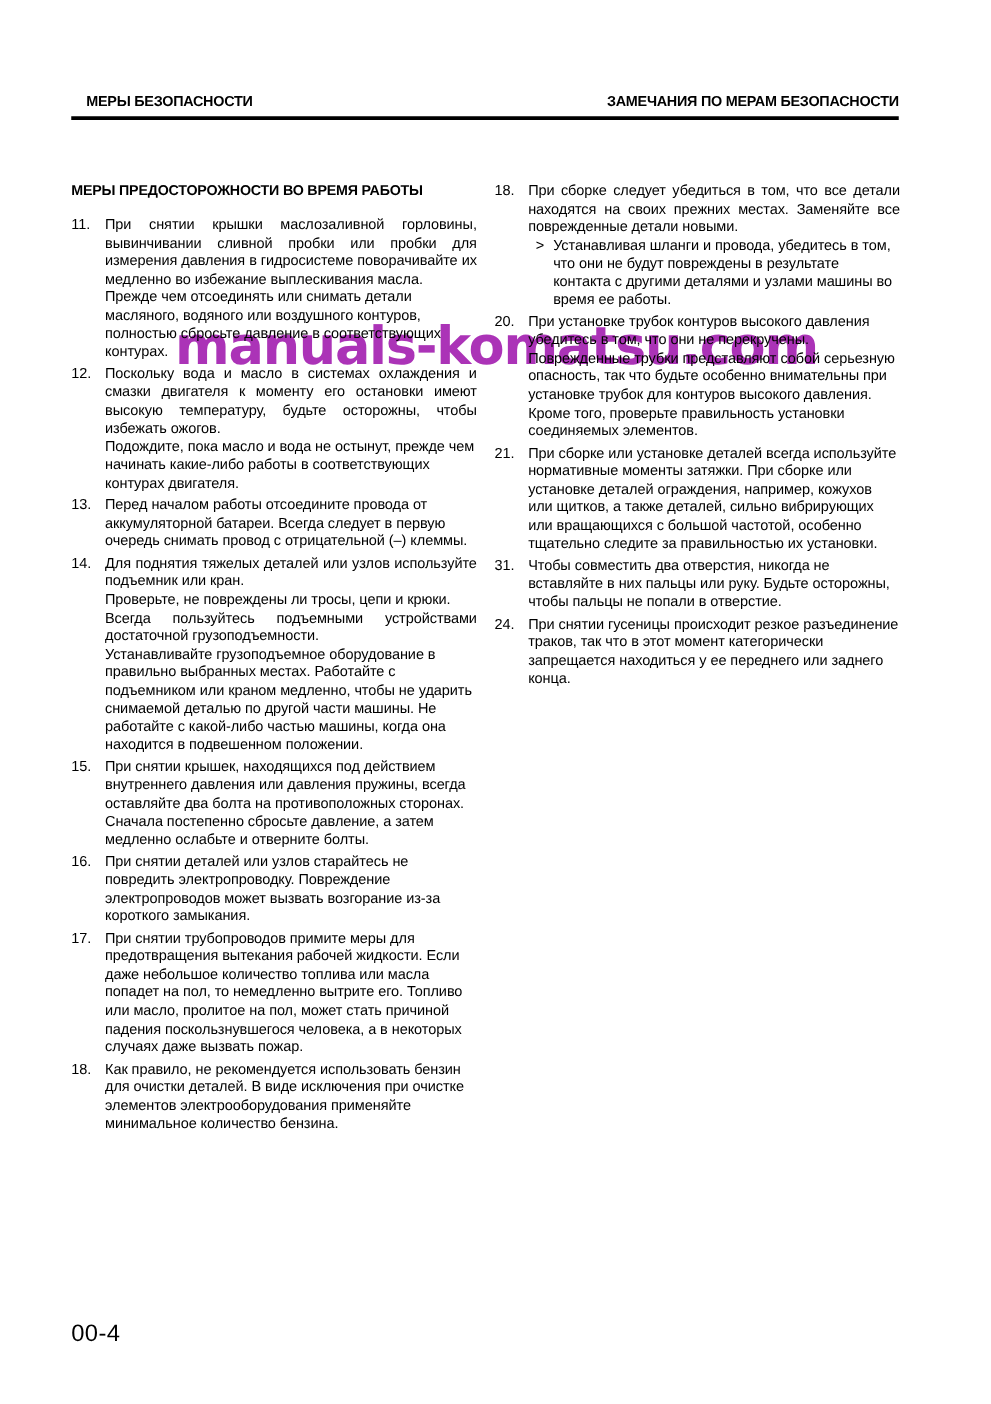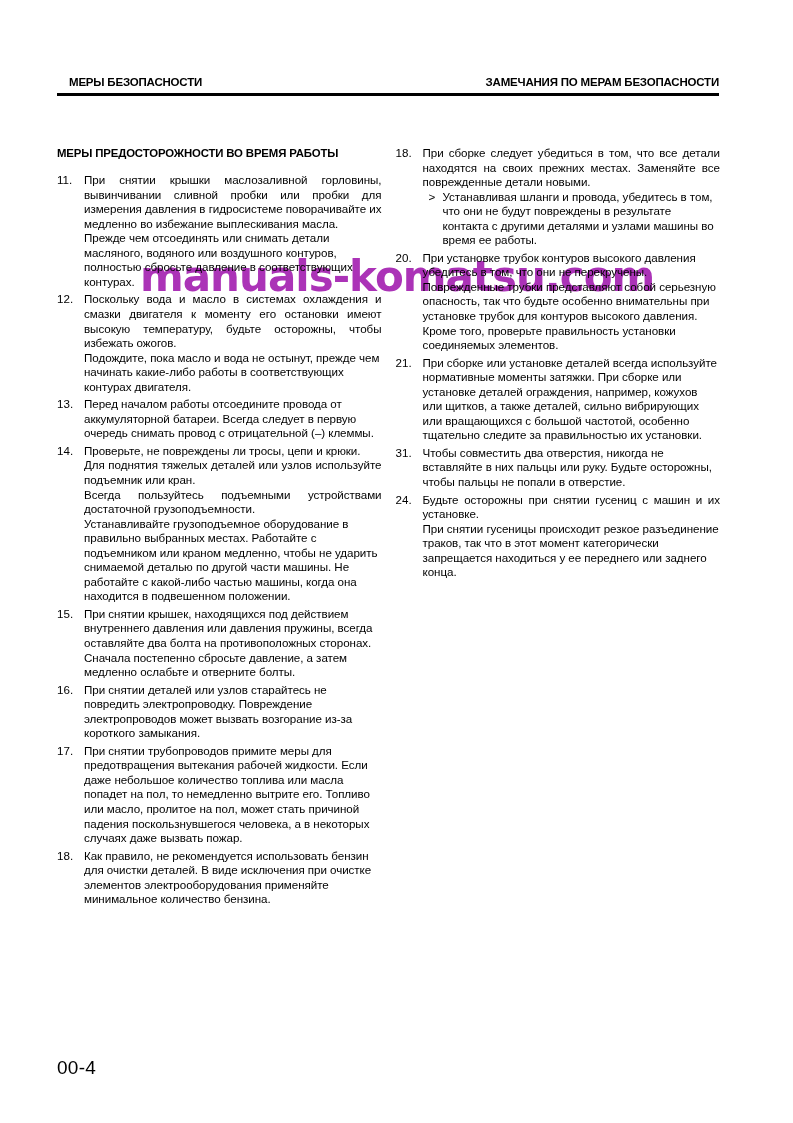--- a/index.html
+++ b/index.html
@@ -179,22 +179,22 @@
           </div>
           <div class="item">
             <div class="item-num">13.</div>
             <div class="item-body">
               <p>Перед началом работы отсоедините провода от аккумуляторной батареи. Всегда следует в первую очередь снимать провод с отрицательной (–) клеммы.</p>
             </div>
           </div>
           <div class="item">
             <div class="item-num">14.</div>
             <div class="item-body">
+              <p>Для поднятия тяжелых деталей или узлов используйте подъемник или кран.</p>
               <p>Проверьте, не повреждены ли тросы, цепи и крюки.</p>
-              <p>Для поднятия тяжелых деталей или узлов используйте подъемник или кран.</p>
               <p>Всегда пользуйтесь подъемными устройствами достаточной грузоподъемности.</p>
               <p>Устанавливайте грузоподъемное оборудование в правильно выбранных местах. Работайте с подъемником или краном медленно, чтобы не ударить снимаемой деталью по другой части машины. Не работайте с какой-либо частью машины, когда она находится в подвешенном положении.</p>
             </div>
           </div>
           <div class="item">
             <div class="item-num">15.</div>
             <div class="item-body">
               <p>При снятии крышек, находящихся под действием внутреннего давления или давления пружины, всегда оставляйте два болта на противоположных сторонах. Сначала постепенно сбросьте давление, а затем медленно  ослабьте и отверните болты.</p>
             </div>
           </div>
@@ -247,21 +247,20 @@
           </div>
           <div class="item">
             <div class="item-num">31.</div>
             <div class="item-body">
               <p>Чтобы совместить два отверстия, никогда не вставляйте в них пальцы или руку. Будьте осторожны, чтобы пальцы не попали в отверстие.</p>
             </div>
           </div>
           <div class="item">
             <div class="item-num">24.</div>
             <div class="item-body">
-              <p>Будьте осторожны при снятии гусениц с машин и их установке.</p>
               <p>При снятии гусеницы происходит резкое разъединение траков, так что в этот момент категорически запрещается находиться у ее переднего или заднего конца.</p>
             </div>
           </div>
         </div>
     </div>
 
   </div>
 
   <div class="watermark">manuals-komatsu.com</div>
 

